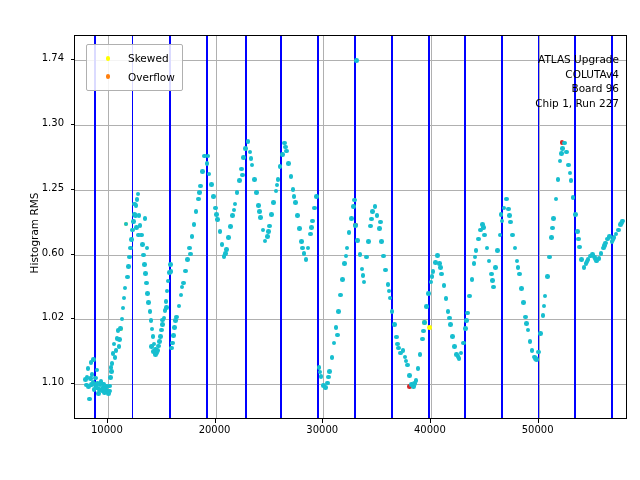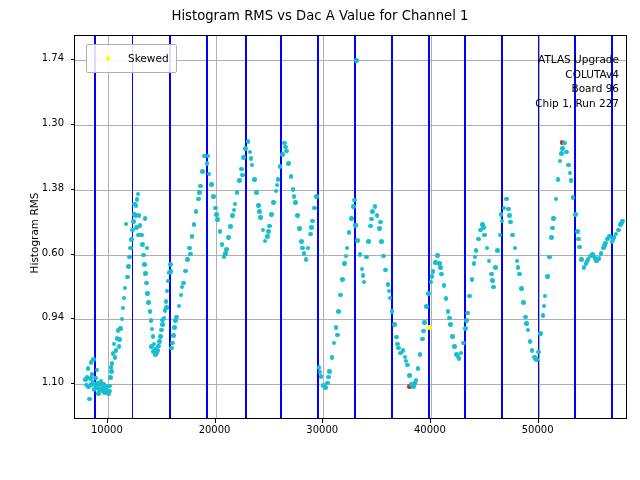--- a/index.html
+++ b/index.html
@@ -38,21 +38,20 @@
   .legdot{width:4.6px;height:4.6px;border-radius:50%;}
   .legtext{font-size:10.5px;color:#000;padding-left:4px;white-space:nowrap;}
 
   #annot{position:absolute;right:21px;top:52px;text-align:right;font-size:10.5px;color:#000;line-height:14.6px;}
 </style>
 </head>
 <body>
 
 <div id="fig">
 
-  <div id="title">Histogram RMS vs Dac A Value for Channel 1</div>
 
   <div id="axes">
     <div id="gridlayer">
         <div class="gridline gridx" style="left: 32.85px;"></div>
         <div class="gridline gridx" style="left: 140.54px;"></div>
         <div class="gridline gridx" style="left: 248.23px;"></div>
         <div class="gridline gridx" style="left: 355.92px;"></div>
         <div class="gridline gridx" style="left: 463.62px;"></div>
         <div class="gridline gridy" style="top: 348.32px;"></div>
         <div class="gridline gridy" style="top: 283.46px;"></div>
@@ -465,40 +464,46 @@
       <div class="xticklabel" style="left: 214.54px;">20000</div>
       <div class="xtick" style="left: 322.23px;"></div>
       <div class="xticklabel" style="left: 322.23px;">30000</div>
       <div class="xtick" style="left: 429.92px;"></div>
       <div class="xticklabel" style="left: 429.92px;">40000</div>
       <div class="xtick" style="left: 537.62px;"></div>
       <div class="xticklabel" style="left: 537.62px;">50000</div>
       <div class="ytick" style="top: 383.32px;"></div>
       <div class="yticklabel" style="top: 383.32px;">1.10</div>
       <div class="ytick" style="top: 318.46px;"></div>
-      <div class="yticklabel" style="top: 318.46px;">0.94</div>
+      <div class="yticklabel" style="top: 318.46px;">1.02</div>
       <div class="ytick" style="top: 253.59px;"></div>
       <div class="yticklabel" style="top: 253.59px;">0.60</div>
       <div class="ytick" style="top: 188.73px;"></div>
-      <div class="yticklabel" style="top: 188.73px;">1.38</div>
+      <div class="yticklabel" style="top: 188.73px;">1.25</div>
       <div class="ytick" style="top: 123.86px;"></div>
       <div class="yticklabel" style="top: 123.86px;">1.30</div>
       <div class="ytick" style="top: 59px;"></div>
       <div class="yticklabel" style="top: 59px;">1.74</div>
     </div>
 
   <div id="ylabel">Histogram RMS</div>
 
   <div id="legend">
       <div class="legrow">
         <span class="legmark">
           <span class="legdot" style="background: rgb(255, 255, 0);"></span>
         </span>
         <span class="legtext">Skewed</span>
       </div>
+      <div class="legrow">
+        <span class="legmark">
+          <span class="legdot" style="background: rgb(255, 127, 14);"></span>
+        </span>
+        <span class="legtext">Overflow</span>
+      </div>
     </div>
 
   <div id="annot">
       <div>ATLAS Upgrade</div>
       <div>COLUTAv4</div>
       <div>Board 96</div>
       <div>Chip 1, Run 227</div>
     </div>
 
 </div>

